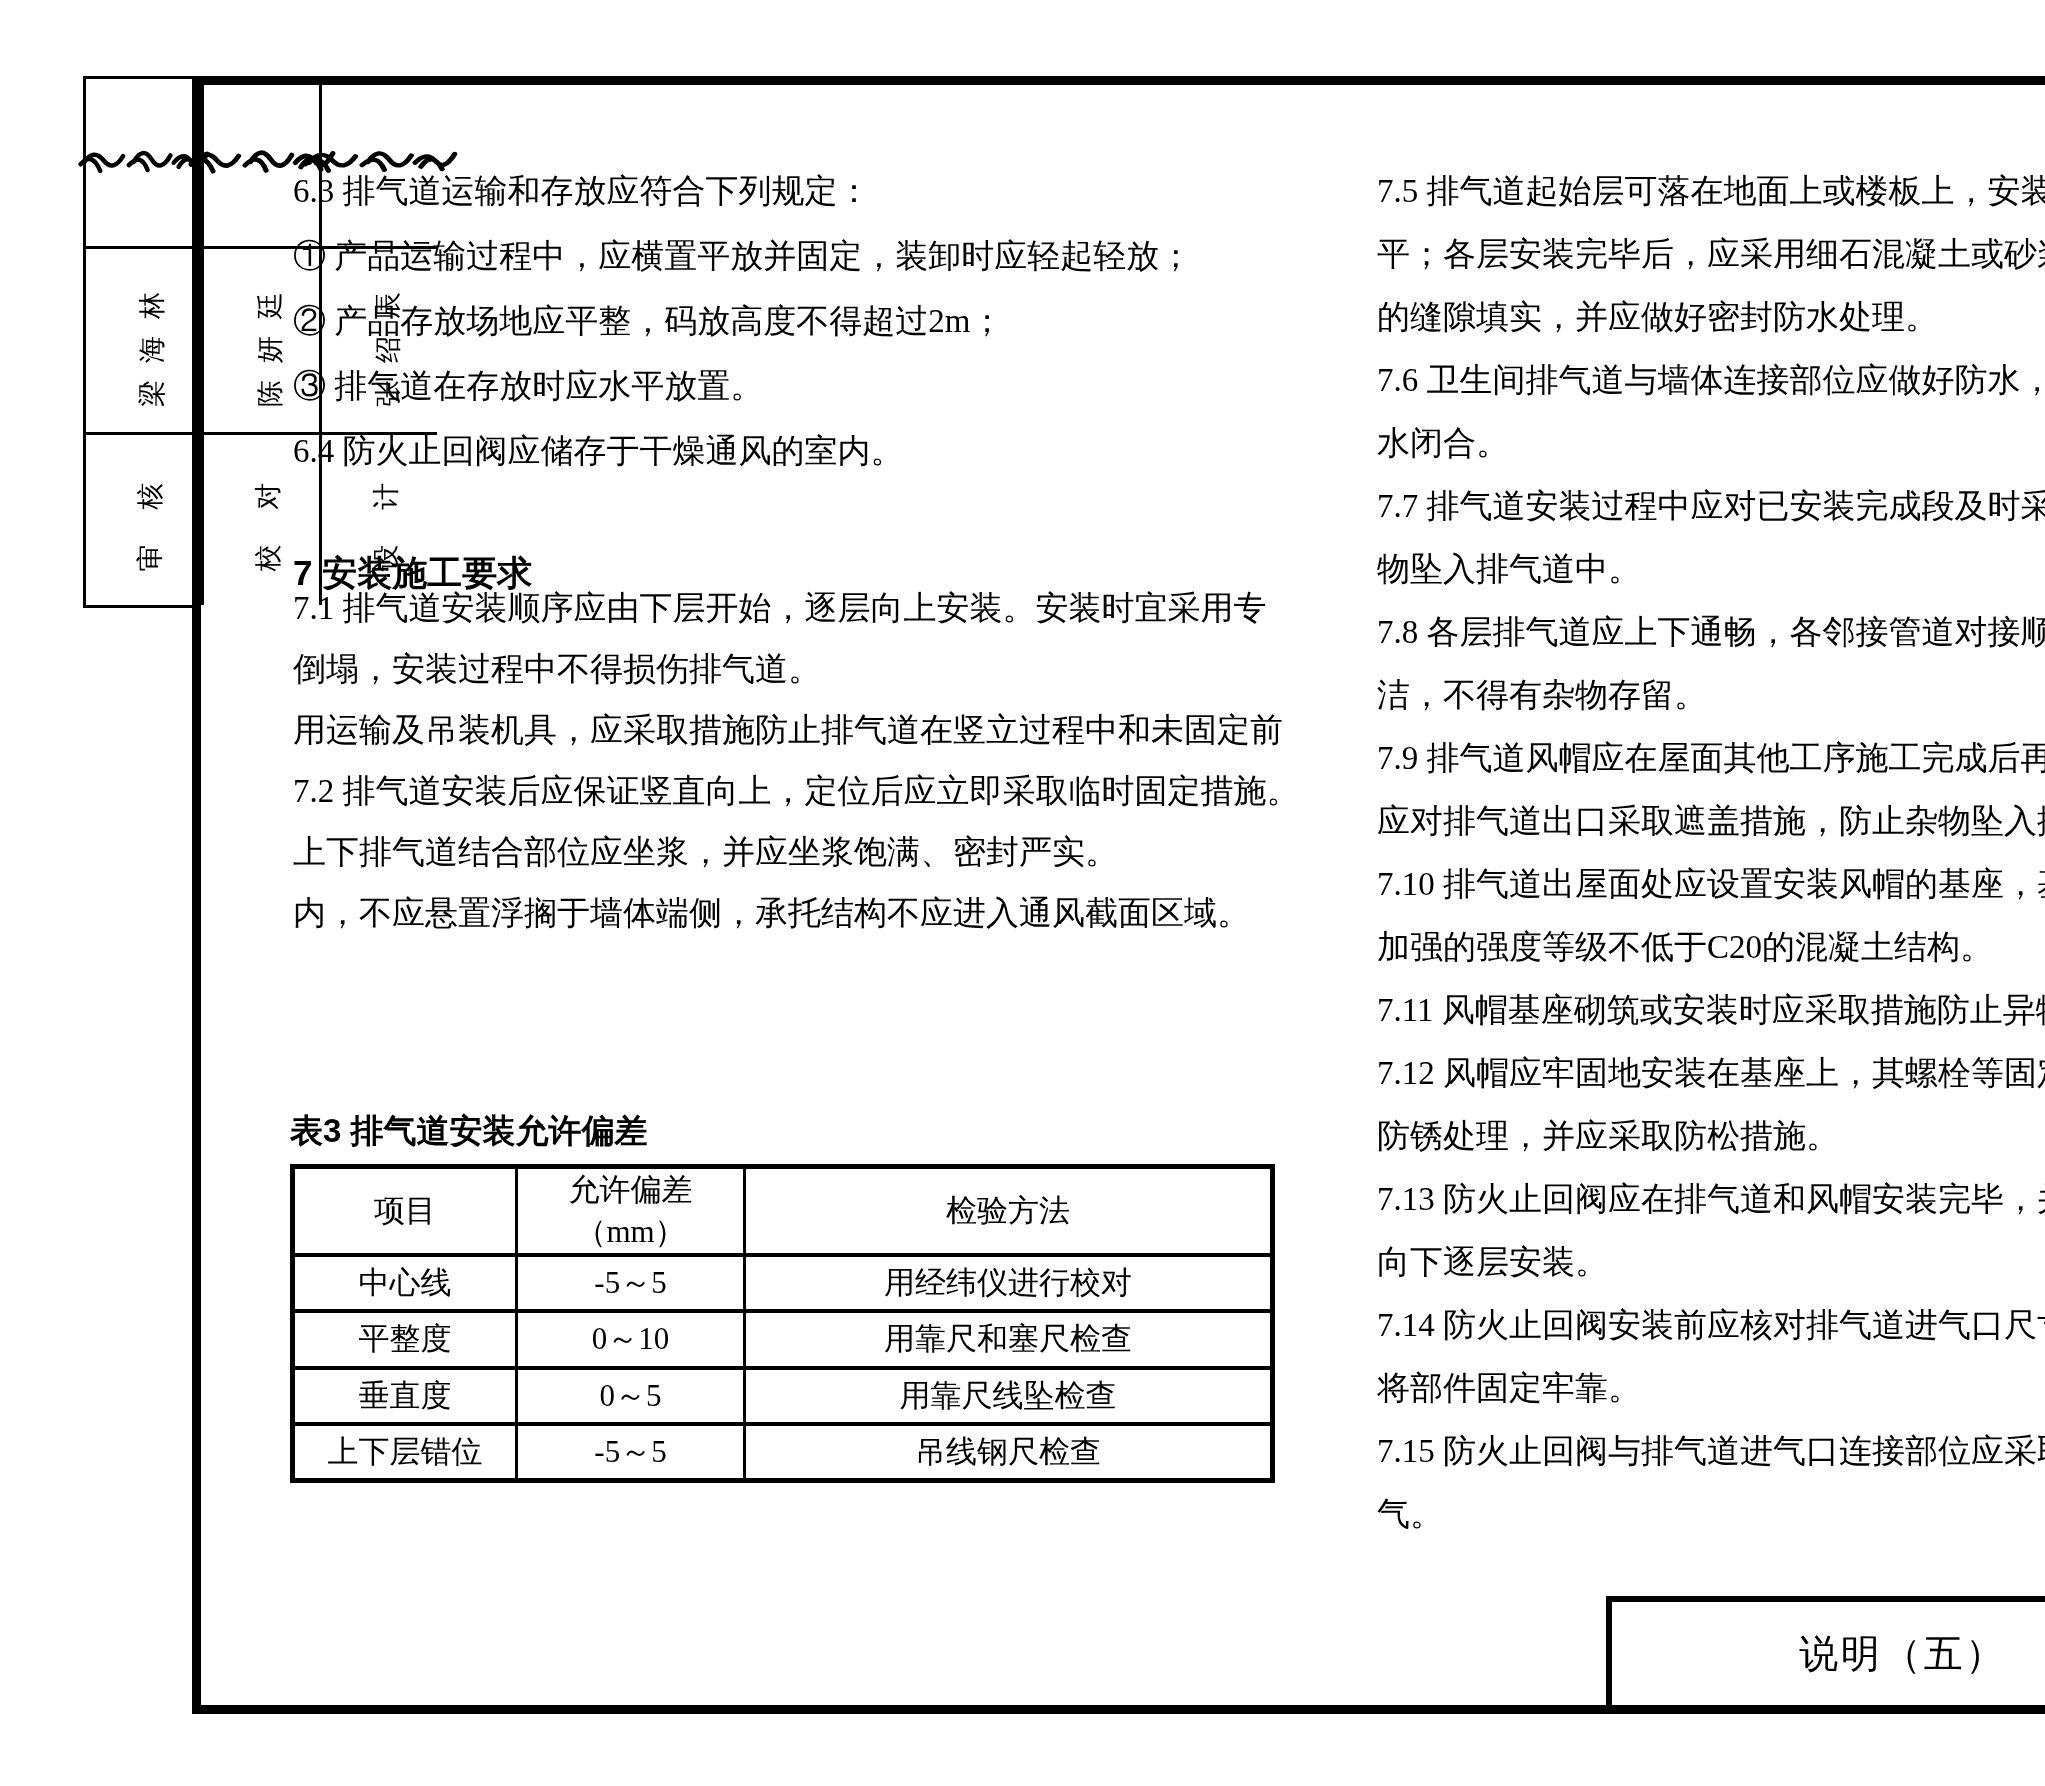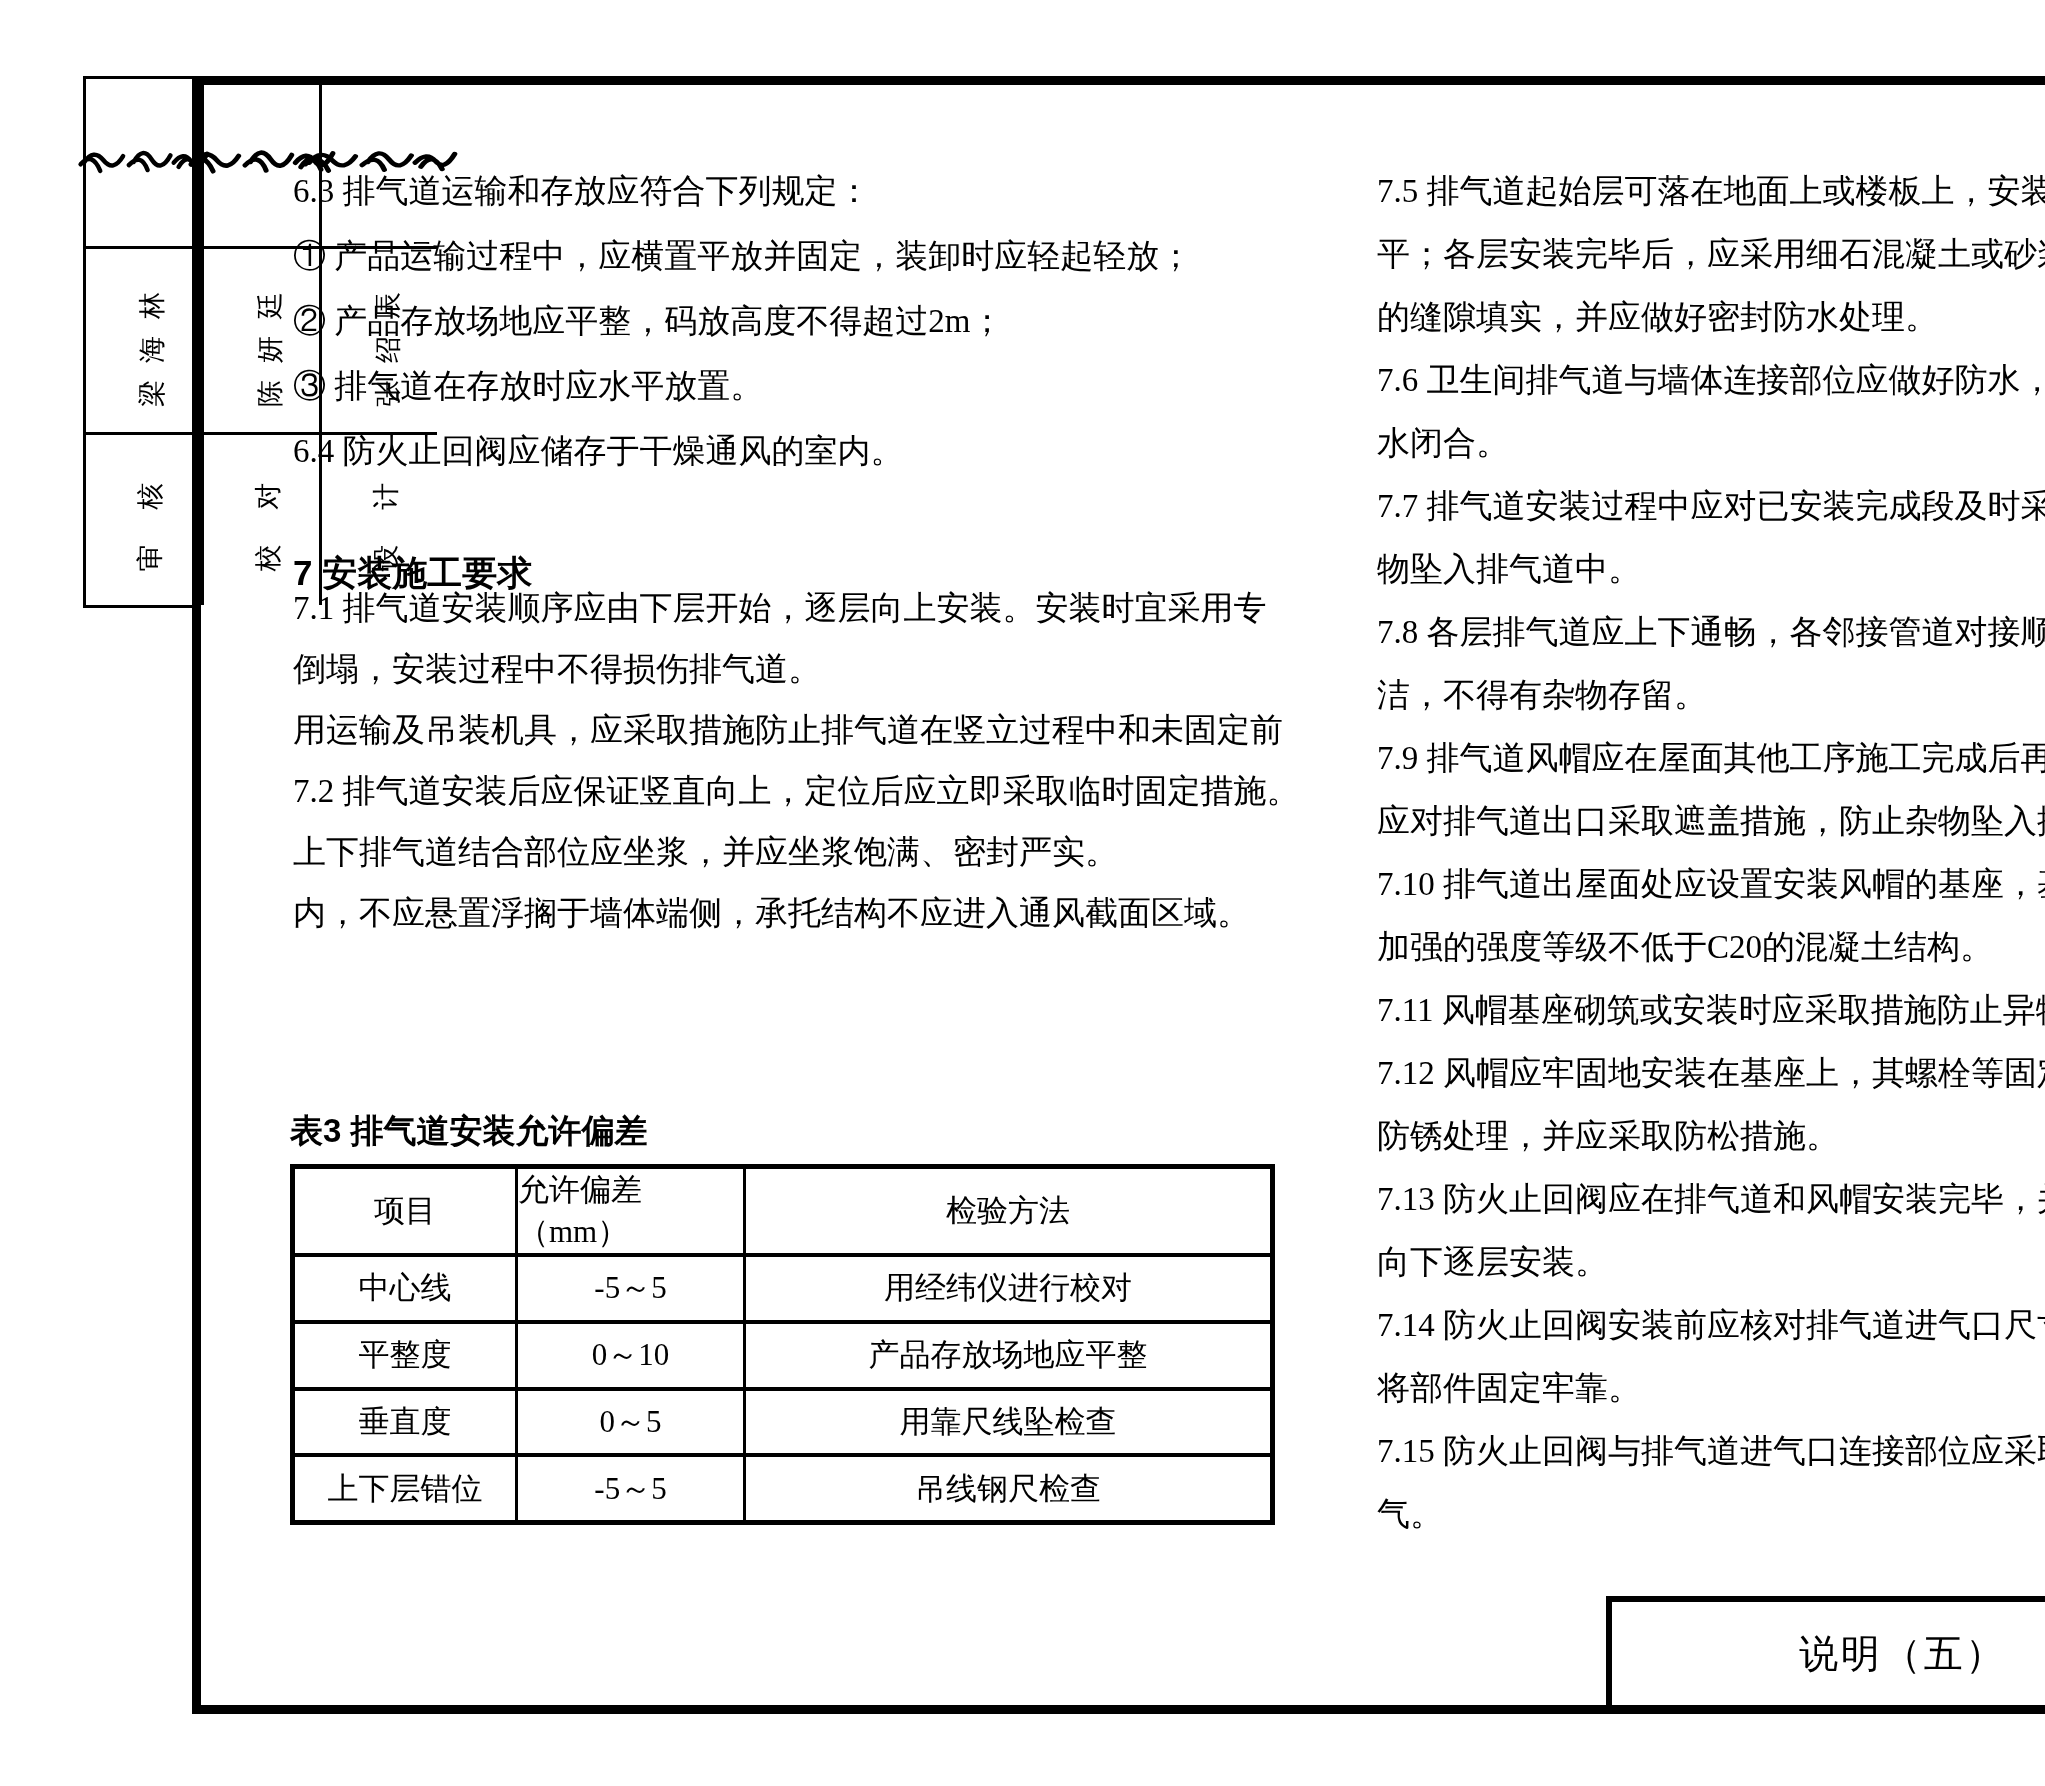--- a/index.html
+++ b/index.html
@@ -51,24 +51,25 @@
   .col-r{left:1377px;top:160px;}
   .col-r .ln{height:63px;line-height:63px;}
   
   .t3-title{
     position:absolute;left:290px;top:1098px;width:985px;height:65px;
     line-height:65px;text-align:left;
     font-family:"Liberation Sans","DejaVu Sans",sans-serif;
     font-weight:bold;font-size:33px;
   }
   .t3{
-    position:absolute;left:290px;top:1164px;width:985px;height:361px;
+    position:absolute;left:290px;top:1164px;width:985px;height:319px;
     border:5.7px solid #000;box-sizing:border-box;
     display:grid;grid-template-columns:220px 228px 1fr;grid-auto-rows:1fr;
     font-size:31px;
+    text-align:center;
   }
   .t3-row{display:contents;}
   .t3 .tc{
     display:flex;align-items:center;justify-content:center;
     border-top:4.9px solid #000;border-left:3.3px solid #000;box-sizing:border-box;
   }
   .t3 .hdr .tc{border-top:none;}
   .t3 .tc.c1{border-left:none;}
   
   .tblock{
@@ -164,21 +165,21 @@
       <div class="tc c2">允许偏差（mm）</div>
       <div class="tc c3">检验方法</div>
     </div>
     <div style="display:contents"><div class="t3-row">
         <div class="tc c1">中心线</div>
         <div class="tc c2">-5～5</div>
         <div class="tc c3">用经纬仪进行校对</div>
       </div><div class="t3-row">
         <div class="tc c1">平整度</div>
         <div class="tc c2">0～10</div>
-        <div class="tc c3">产品存放场地应平整</div>
+        <div class="tc c3">用靠尺和塞尺检查</div>
       </div><div class="t3-row">
         <div class="tc c1">垂直度</div>
         <div class="tc c2">0～5</div>
         <div class="tc c3">用靠尺线坠检查</div>
       </div><div class="t3-row">
         <div class="tc c1">上下层错位</div>
         <div class="tc c2">-5～5</div>
         <div class="tc c3">吊线钢尺检查</div>
       </div></div>
   </div>

